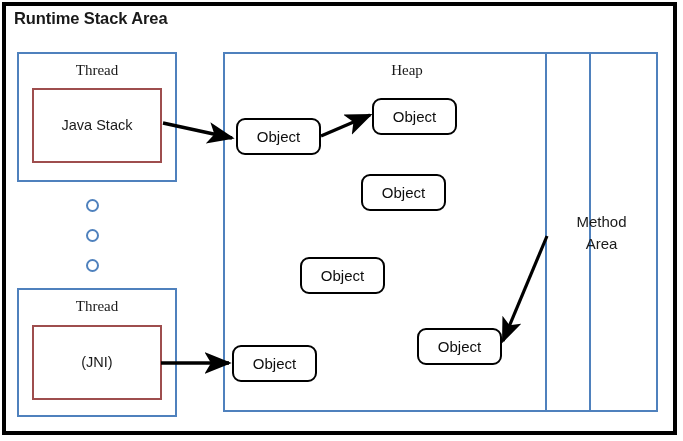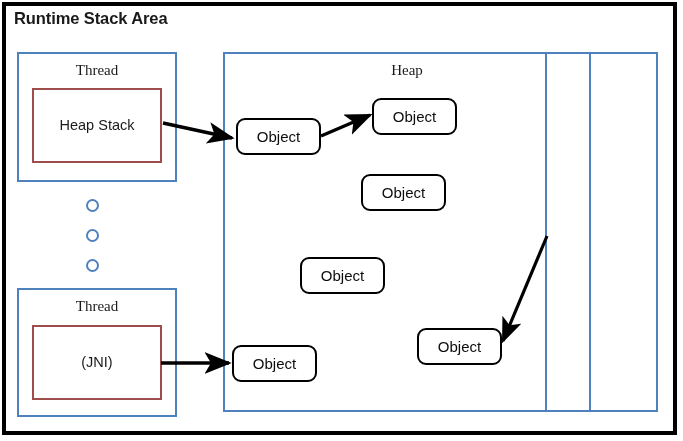--- a/index.html
+++ b/index.html
@@ -120,41 +120,45 @@
 
   <div class="outer-frame"></div>
 
   <div class="diagram-title">Runtime Stack Area</div>
 
   <div class="region" style="left:17px; top:52px; width:160px; height:130px;">
     <div class="region-label" style="top:8px;">Thread</div>
   </div>
 
   <div class="stack-box" style="left:32px; top:88px; width:130px; height:75px;">
-    <span>Heap Stack</span>
+    <span>Java Stack</span>
   </div>
 
   <div class="dot" style="left:86px; top:199px;"></div>
   <div class="dot" style="left:86px; top:229px;"></div>
   <div class="dot" style="left:86px; top:259px;"></div>
 
   <div class="region" style="left:17px; top:288px; width:160px; height:129px;">
     <div class="region-label" style="top:8px;">Thread</div>
   </div>
 
   <div class="stack-box" style="left:32px; top:325px; width:130px; height:75px; flex-direction:column;">
     <span>(JNI)</span>
   </div>
 
   <div class="region" style="left:191px; top:52px; width:368px; height:360px;margin-left:32px;">
     <div class="region-label" style="top:8px;">Heap</div>
   </div>
 
   <div class="region" style="left:545px; top:52px; width:113px; height:360px;"></div>
 
+  <div class="method-area-label" style="left:545px; top:211px; width:113px;">
+    <div>Method</div>
+    <div>Area</div>
+  </div>
 
   <svg class="arrows" viewBox="0 0 683 441" xmlns="http://www.w3.org/2000/svg">
     <defs>
       <marker id="ah" markerWidth="9" markerHeight="9" refX="7.2" refY="3.2" orient="auto" markerUnits="strokeWidth">
         <path d="M0,0 L8,3.2 L0,6.4 L1.9,3.2 z" fill="#000000"></path>
       </marker>
     </defs>
 
     <path d="M163,123 L232,138" stroke="#000000" stroke-width="3.4" fill="none" marker-end="url(#ah)"></path>
 

